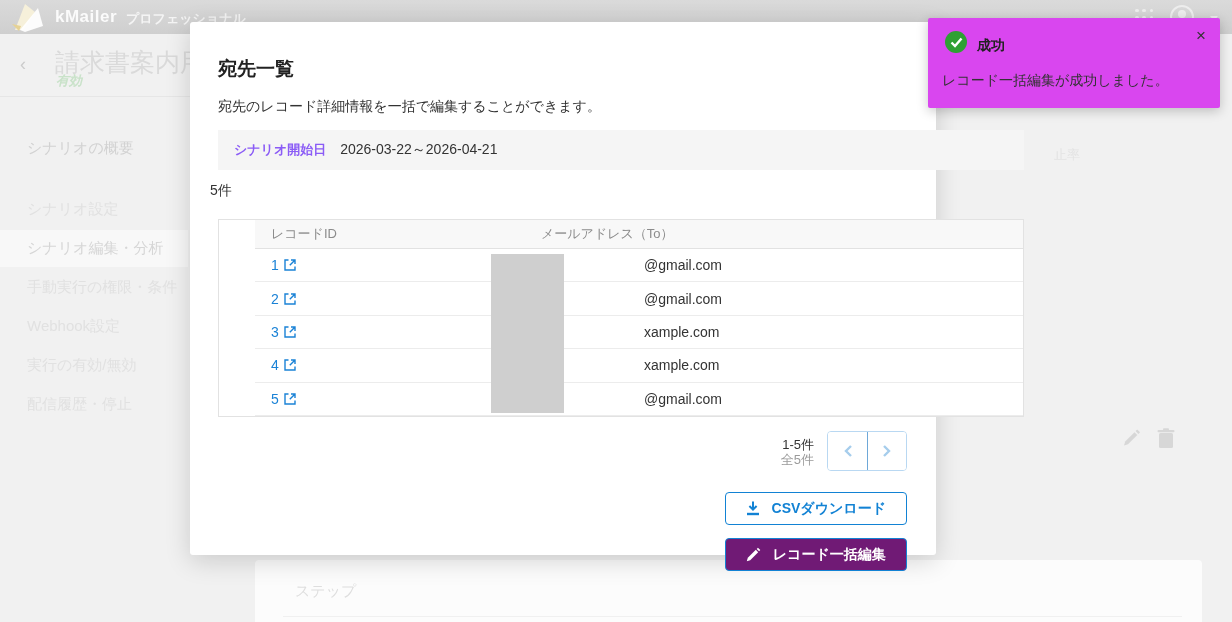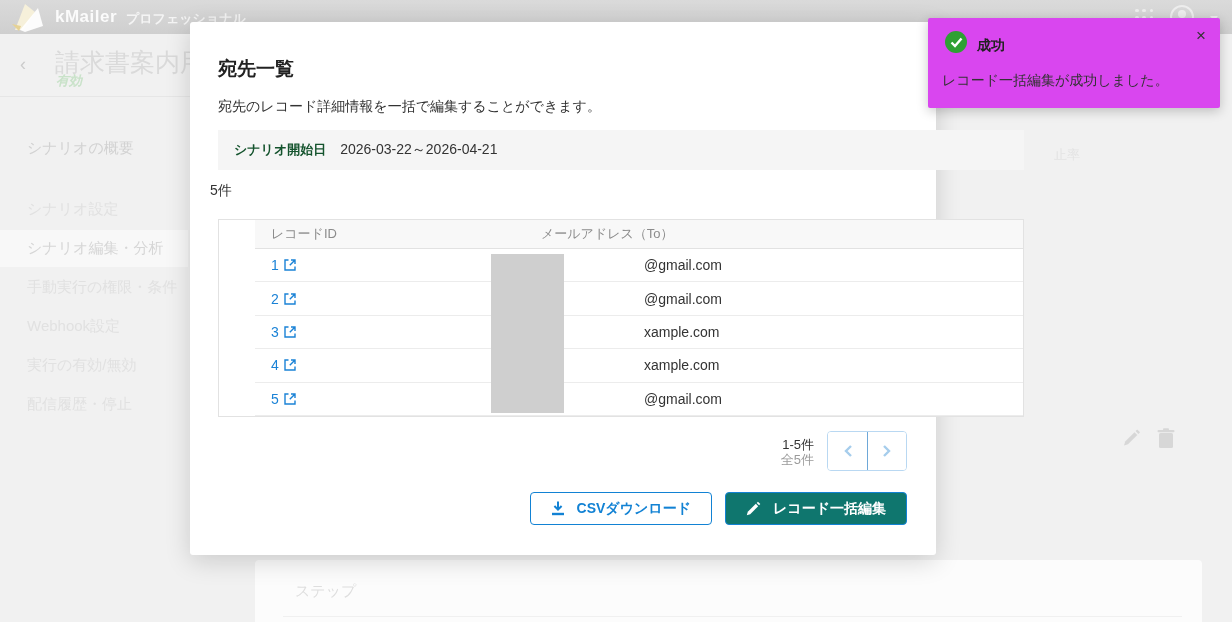--- a/index.html
+++ b/index.html
@@ -35,21 +35,21 @@
   .bg-step { position:absolute; left:40px; top:22px; font-size:15px; color:#dedede; }
   .bg-step-line { position:absolute; left:28px; top:56px; right:20px; height:1px; background:#f0f0f0; }
 
   
   .modal { position:absolute; left:190px; top:22px; width:746px; height:533px; background:#fff;
            border-radius:3px; box-shadow:0 6px 26px rgba(0,0,0,.16); z-index:10; }
   .m-title { position:absolute; left:28px; top:34px; font-size:19px; font-weight:bold; color:#222; }
   .m-desc  { position:absolute; left:28px; top:76px; font-size:14px; color:#333; }
   .info-bar { position:absolute; left:28px; top:108px; width:806px; height:40px; background:#f5f5f5;
               display:flex; align-items:center; padding-left:16px; }
-  .info-label { font-size:13px; font-weight:bold; color:#14532d; }
+  .info-label { font-size:13px; font-weight:bold; color:#8b5cf6; }
   .info-value { font-size:14px; color:#333; margin-left:14px; }
   .m-count { position:absolute; left:20px; top:160px; font-size:14px; color:#333; }
 
   .tbl { position:absolute; left:28px; top:197px; width:806px; border:1px solid #e2e2e2; background:#fff;padding-left:36px; }
   .tbl-head { display:flex; height:29px; background:#f8f8f8; border-bottom:1px solid #e2e2e2; }
   .th { font-size:13px; color:#8c8c8c; display:flex; align-items:center; }
   .th.c1 { width:270px; padding-left:16px; }
   .th.c2 { flex:1; padding-left:16px; }
   .tr { display:flex; height:33.4px; border-bottom:1px solid #ececec; }
   .tr:last-child { border-bottom:none; }
@@ -59,25 +59,25 @@
   .rec-link { color:#1a82d6; display:flex; align-items:center; gap:5px; cursor:pointer; text-decoration:none; font-size:14px; }
   .redact { position:absolute; left:272px; top:34px; width:73px; height:159px; background:#cfcfcf; }
 
   .pg-info { position:absolute; right:122px; top:415px; text-align:right; line-height:15px; }
   .pg-range { font-size:13px; color:#333; }
   .pg-total { font-size:13px; color:#9b9b9b; }
   .pg-btns { position:absolute; right:29px; top:409px; display:flex; border:1px solid #b9d8f2; border-radius:4px; overflow:hidden; }
   .pg-btn { width:39px; height:38px; background:#fff; display:flex; align-items:center; justify-content:center; cursor:pointer; }
   .pg-btn + .pg-btn { border-left:1px solid #6ea8d8; }
 
-  .btn-row { position:absolute; right:29px; top:470px; display:flex; gap:13px; }
+  .btn-row { position:absolute; right:29px; top:470px; display:flex; gap:13px;flex-direction:column; }
   .btn { height:33px; border-radius:4px; display:flex; align-items:center; justify-content:center;
          gap:12px; font-size:14px; font-weight:bold; padding:0 20px; cursor:pointer; }
   .btn.outline { background:#fff; border:1px solid #1282d4; color:#1282d4; }
-  .btn.solid { background:#0f766e; border:1px solid #1282d4; color:#fff; }
+  .btn.solid { background:#701a75; border:1px solid #1282d4; color:#fff; }
 
   
   .toast { position:absolute; left:928px; top:18px; width:292px; height:90px; background:#d946ef;
            border-radius:2px; box-shadow:0 3px 12px rgba(0,0,0,.22); z-index:20; }
   .toast-ic { position:absolute; left:17px; top:13px; width:22px; height:22px; border-radius:50%;
               background:#2fa033; display:flex; align-items:center; justify-content:center; }
   .toast-title { position:absolute; left:49px; top:19px; font-size:14px; font-weight:bold; color:#222; }
   .toast-close { position:absolute; right:14px; top:8px; font-size:17px; color:#333; cursor:pointer; }
   .toast-msg { position:absolute; left:14px; top:54px; font-size:14px; color:#333; }
 </style>

